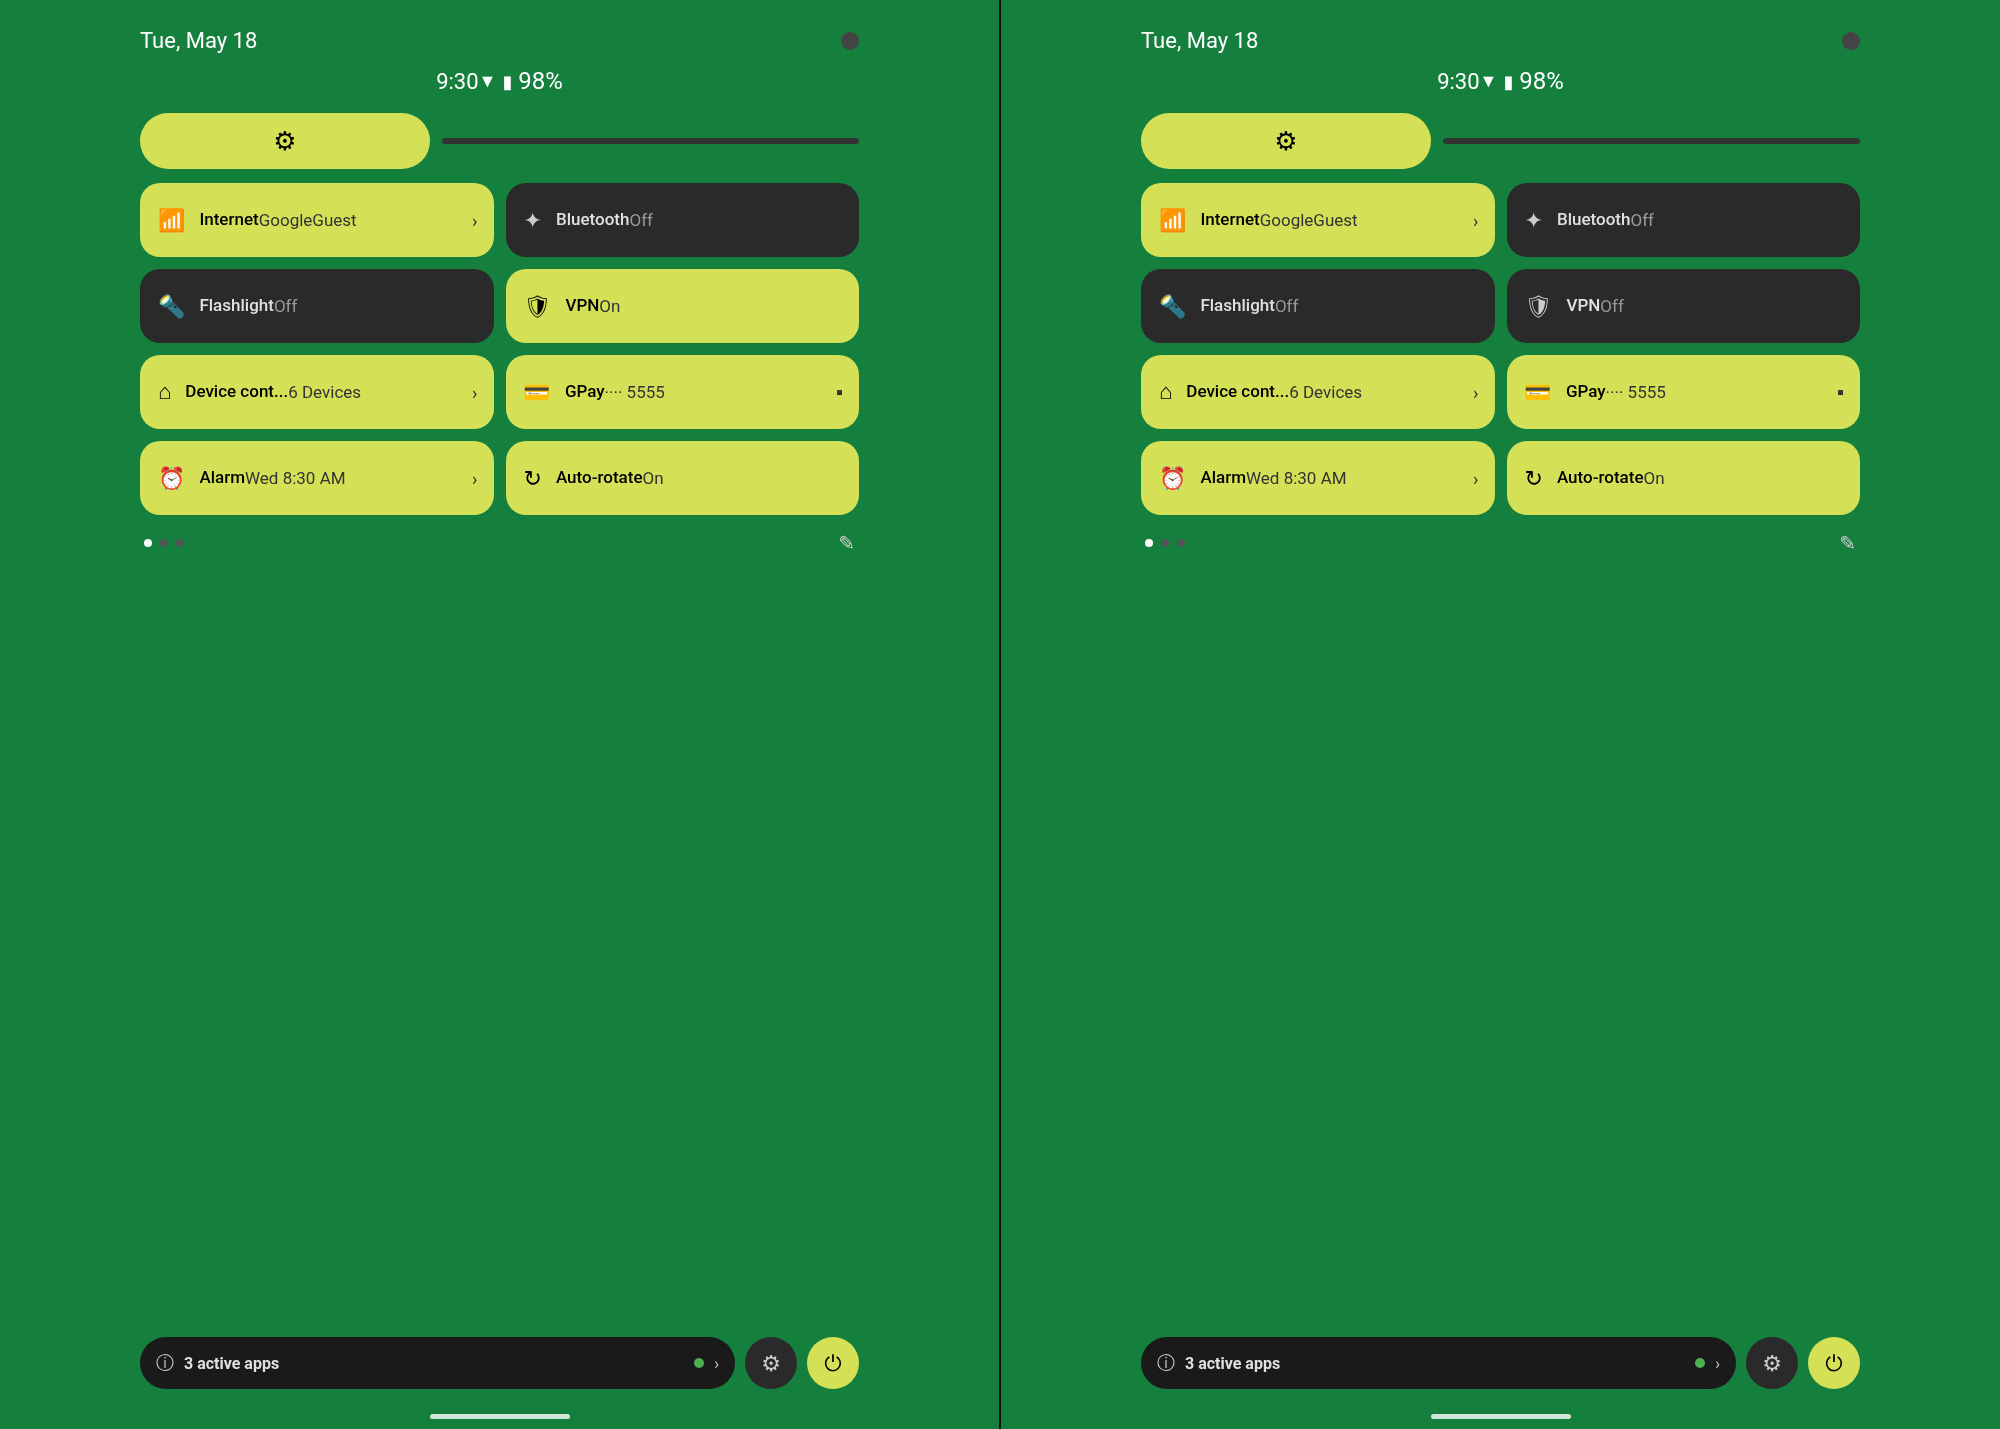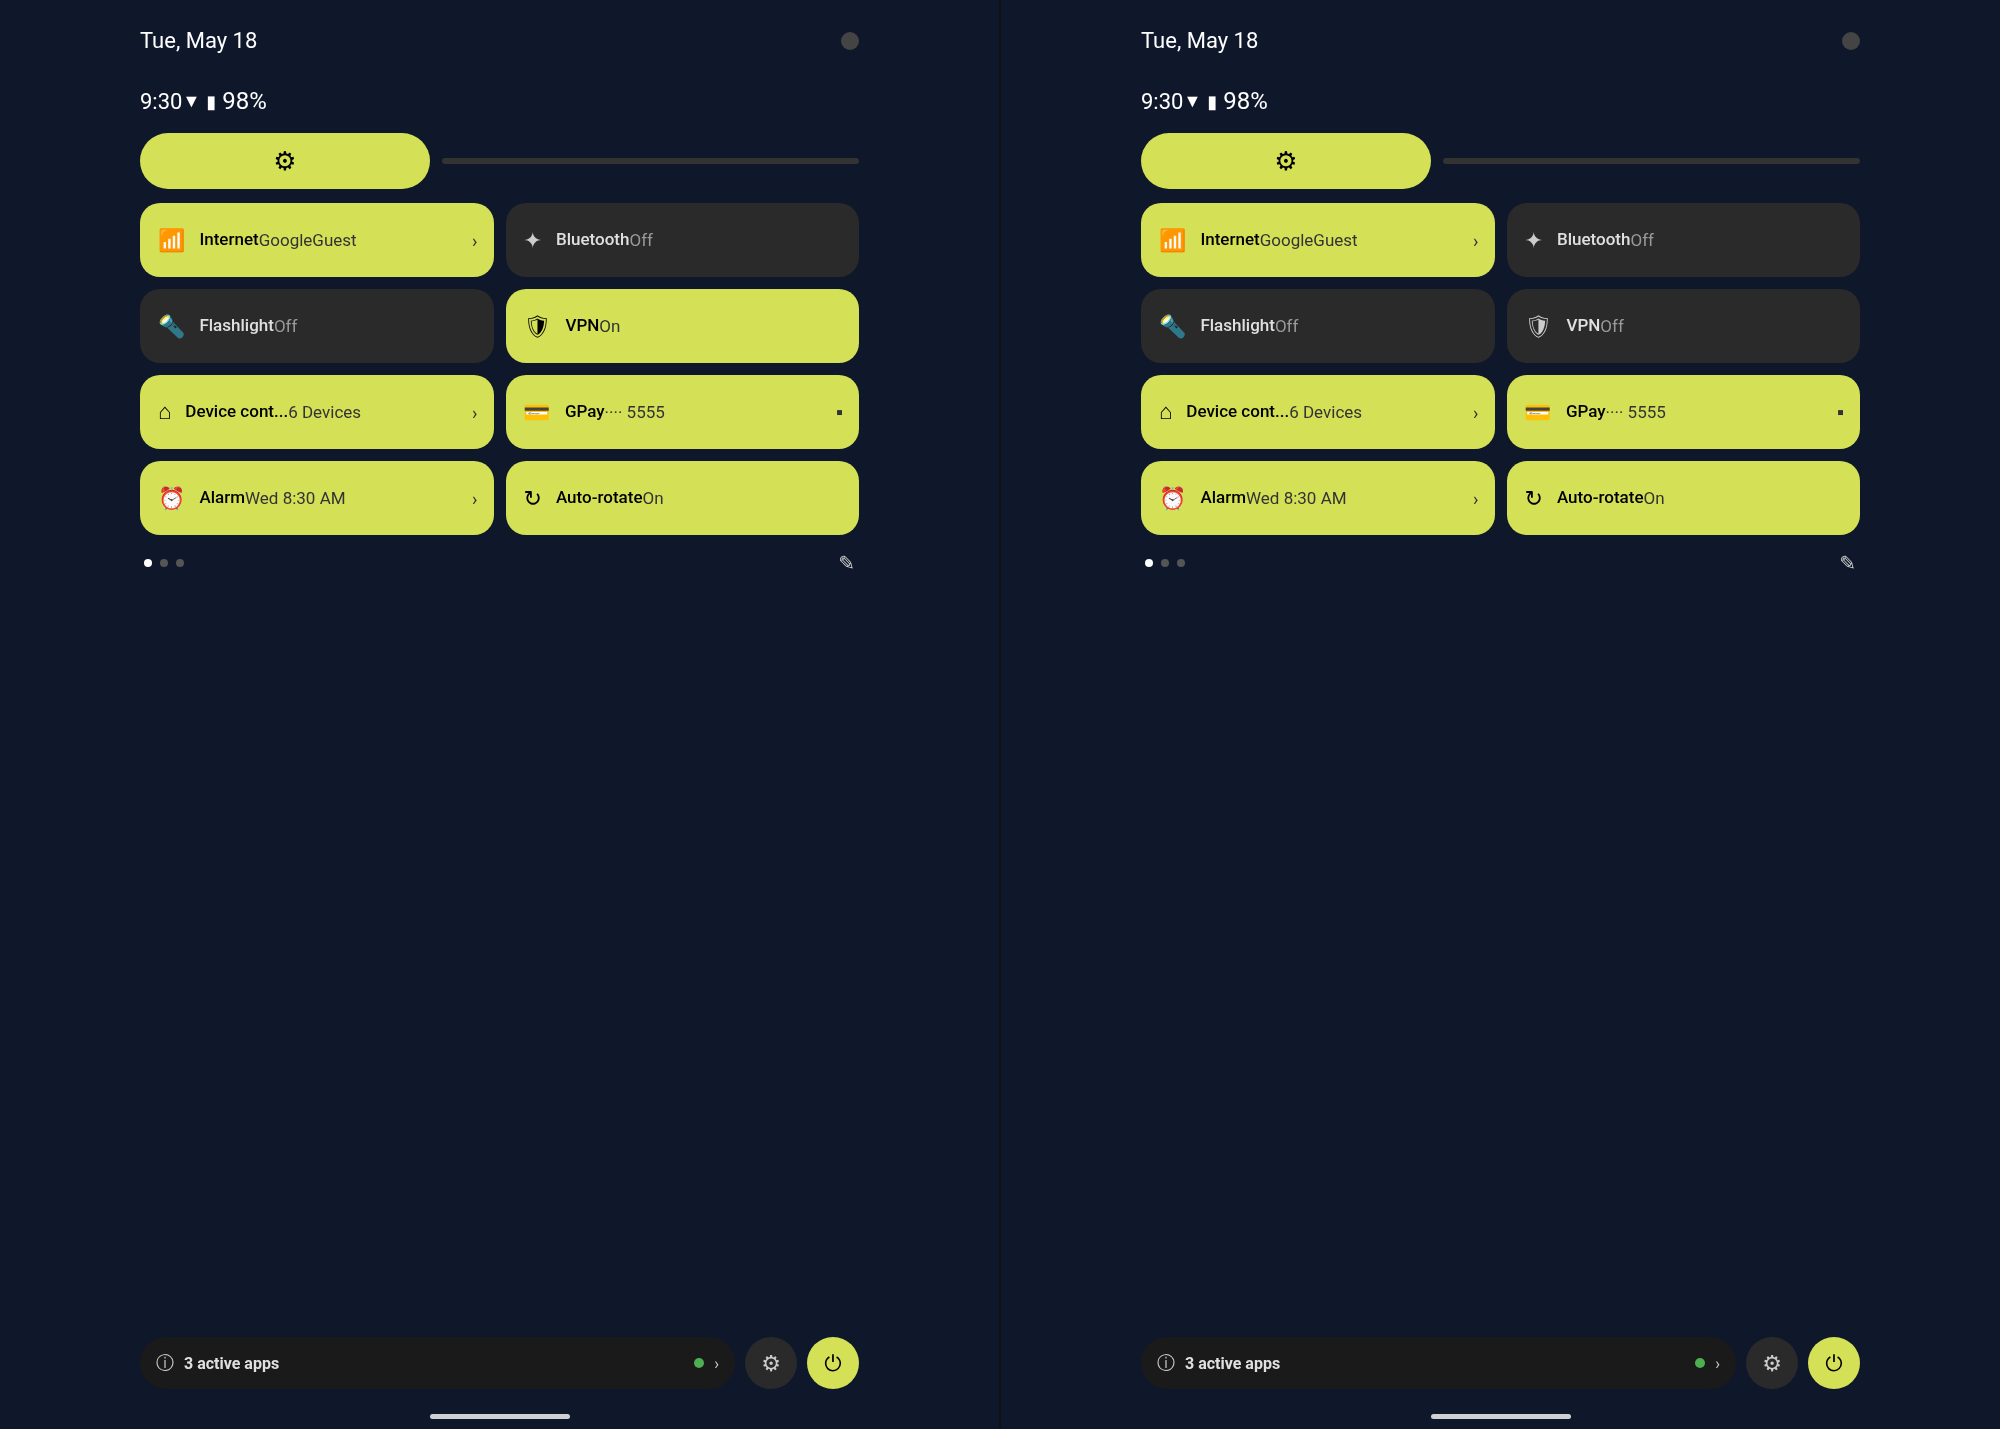--- a/index.html
+++ b/index.html
@@ -16,21 +16,21 @@
 
     .screen-container {
       display: flex;
       width: 2000px;
       height: 1429px;
     }
 
     .phone-panel {
       width: 1000px;
       height: 1429px;
-      background: #0f172a;
+      background: #15803d;
       display: flex;
       flex-direction: column;
       align-items: center;
       padding: 0 140px;
       position: relative;
     }
 
     .status-bar {
       width: 100%;
       display: flex;
@@ -48,24 +48,23 @@
     .camera-dot {
       width: 18px;
       height: 18px;
       background: #444;
       border-radius: 50%;
     }
 
     .time-bar {
       width: 100%;
       display: flex;
-      justify-content: flex-start;
+      justify-content: center;
       align-items: center;
       padding: 4px 0 18px 0;
-      margin-top: 20px;
     }
 
     .time-text {
       color: #fff;
       font-size: 22px;
       font-weight: 400;
     }
 
     .status-icons {
       display: flex;

